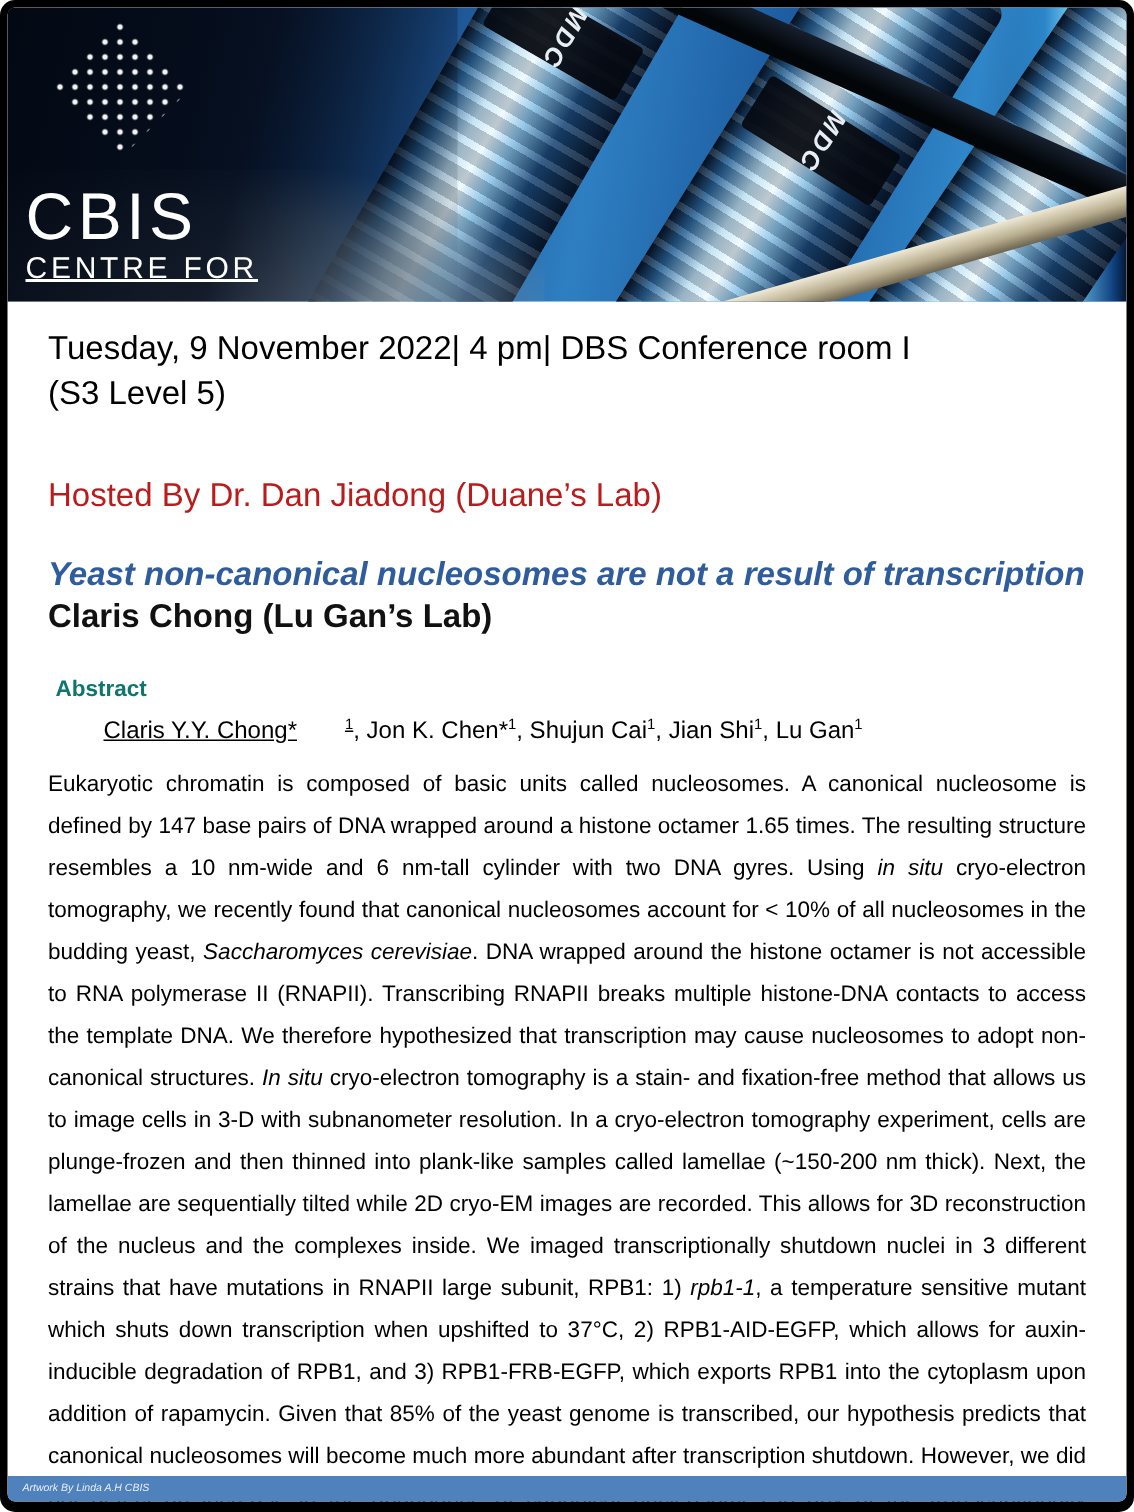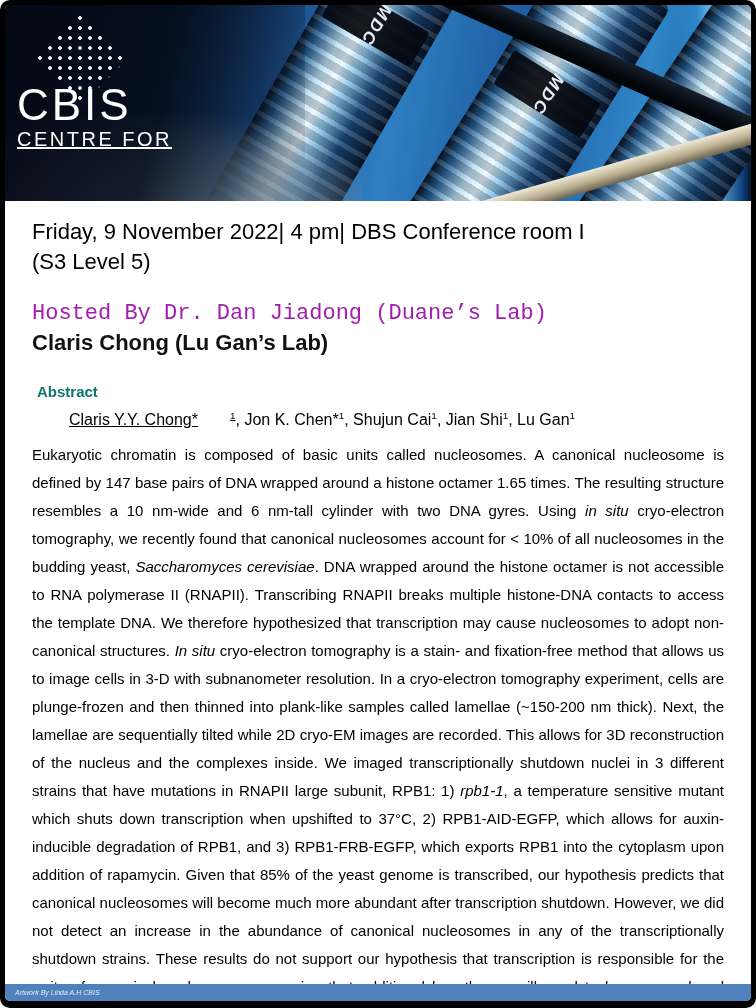--- a/index.html
+++ b/index.html
@@ -38,27 +38,27 @@
     background:radial-gradient(ellipse at 28% 100%, rgba(165,178,188,.95), rgba(125,145,160,.55) 55%, rgba(120,140,155,0) 78%); }
   .darkcorner { position:absolute; left:0; top:0; width:300px; height:100%;
     background:linear-gradient(105deg, rgba(3,8,18,.97) 0%, rgba(5,12,26,.88) 52%, rgba(10,25,50,0) 100%); }
 
   
   .logo { position:absolute; left:12px; top:6px; width:240px; color:#fff; }
   .dots { position:absolute; left:18px; top:2px; width:92px; height:92px;
     background-image:radial-gradient(circle, rgba(255,255,255,.95) 1.5px, rgba(255,255,255,0) 2.2px);
     background-size:10px 10px;
     clip-path:polygon(50% 0, 100% 50%, 50% 100%, 0 50%); }
-  .logo-acronym { margin-top:72px; font-size:44px; font-weight:300; letter-spacing:3px; line-height:1.0; }
+  .logo-acronym { margin-top:112px; font-size:44px; font-weight:300; letter-spacing:3px; line-height:1.0; }
   .logo-line { font-size:20px; font-weight:300; letter-spacing:2.5px; line-height:1.25;text-decoration:underline; }
 
   
   .content { padding:0 27px; }
   .datetime { margin-top:16px; font-size:22px; line-height:30px; color:#000; }
-  .host { margin-top:22px; font-size:22px; line-height:30px; color:#a21caf;font-family:Liberation Mono, monospace; }
+  .host { margin-top:38px; font-size:22px; line-height:30px; color:#b91c1c; }
   .talk-title { margin-top:24px; font-size:22px; line-height:28px; font-weight:bold; font-style:italic; color:#2E5C9C; }
   .speaker { font-size:22px; line-height:28px; font-weight:bold; color:#111; }
   .abs-heading { margin-top:26px; padding-left:5px; font-size:15px; font-weight:bold; color:#0f766e; }
   .authors { margin-top:10px; padding-left:5px; font-size:16px; color:#000; }
   .abstract-body { margin-top:12px; font-size:15px; line-height:28px; text-align:justify; color:#000; }
   .welcome { margin-top:1px; text-align:center; font-size:20px; font-weight:bold; font-style:italic; color:#000;text-decoration:underline; }
   .sup { vertical-align:super; font-size:0.62em; }
   .und { text-decoration:underline;margin-left:32px; }
   .ital { font-style:italic; }
 
@@ -95,24 +95,25 @@
       <div class="logo">
         <div class="dots"></div>
         <div class="logo-acronym">CBIS</div>
         <div class="logo-line">CENTRE FOR</div>
 
       </div>
     </div>
 
     <div class="content">
       <div class="datetime">
-        <div>Friday, 9 November 2022| 4 pm| DBS Conference room I</div>
+        <div>Tuesday, 9 November 2022| 4 pm| DBS Conference room I</div>
         <div>(S3 Level 5)</div>
       </div>
       <div class="host">Hosted By Dr. Dan Jiadong (Duane’s Lab)</div>
+      <div class="talk-title">Yeast non-canonical nucleosomes are not a result of transcription</div>
       <div class="speaker">Claris Chong (Lu Gan’s  Lab)</div>
       <div class="abs-heading">Abstract</div>
       <div class="authors"><span class="und">Claris Y.Y. Chong*</span><span class="und sup">1</span><span>, Jon K. Chen*</span><span class="sup">1</span><span>, Shujun Cai</span><span class="sup">1</span><span>, Jian Shi</span><span class="sup">1</span><span>, Lu Gan</span><span class="sup">1</span></div>
       <div class="abstract-body"><span>Eukaryotic chromatin is composed of basic units called nucleosomes. A canonical nucleosome is defined by 147 base pairs of DNA wrapped around a histone octamer 1.65 times. The resulting structure resembles a 10 nm-wide and 6 nm-tall cylinder with two DNA gyres. Using </span><span class="ital">in situ</span><span> cryo-electron tomography, we recently found that canonical nucleosomes account for &lt; 10% of all nucleosomes in the budding yeast, </span><span class="ital">Saccharomyces cerevisiae</span><span>. DNA wrapped around the histone octamer is not accessible to RNA polymerase II (RNAPII). Transcribing RNAPII breaks multiple histone-DNA contacts to access the template DNA. We therefore hypothesized that transcription may cause nucleosomes to adopt non-canonical structures. </span><span class="ital">In situ</span><span> cryo-electron tomography is a stain- and fixation-free method that allows us to image cells in 3-D with subnanometer resolution. In a cryo-electron tomography experiment, cells are plunge-frozen and then thinned into plank-like samples called lamellae (~150-200 nm thick). Next, the lamellae are sequentially tilted while 2D cryo-EM images are recorded. This allows for 3D reconstruction of the nucleus and the complexes inside. We imaged transcriptionally shutdown nuclei in 3 different strains that have mutations in RNAPII large subunit, RPB1: 1) </span><span class="ital">rpb1-1</span><span>, a temperature sensitive mutant which shuts down transcription when upshifted to 37°C, 2) RPB1-AID-EGFP, which allows for auxin-inducible degradation of RPB1, and 3) RPB1-FRB-EGFP, which exports RPB1 into the cytoplasm upon addition of rapamycin. Given that 85% of the yeast genome is transcribed, our hypothesis predicts that canonical nucleosomes will become much more abundant after transcription shutdown. However, we did not detect an increase in the abundance of canonical nucleosomes in any of the transcriptionally shutdown strains. These results do not support our hypothesis that transcription is responsible for the rarity of canonical nucleosomes, meaning that additional hypotheses will need to be proposed and tested.</span></div>
       <div class="welcome">All are welcome</div>
     </div>
 
     <div class="footerbar">
       <span class="credit">Artwork By Linda A.H CBIS</span>
     </div>

